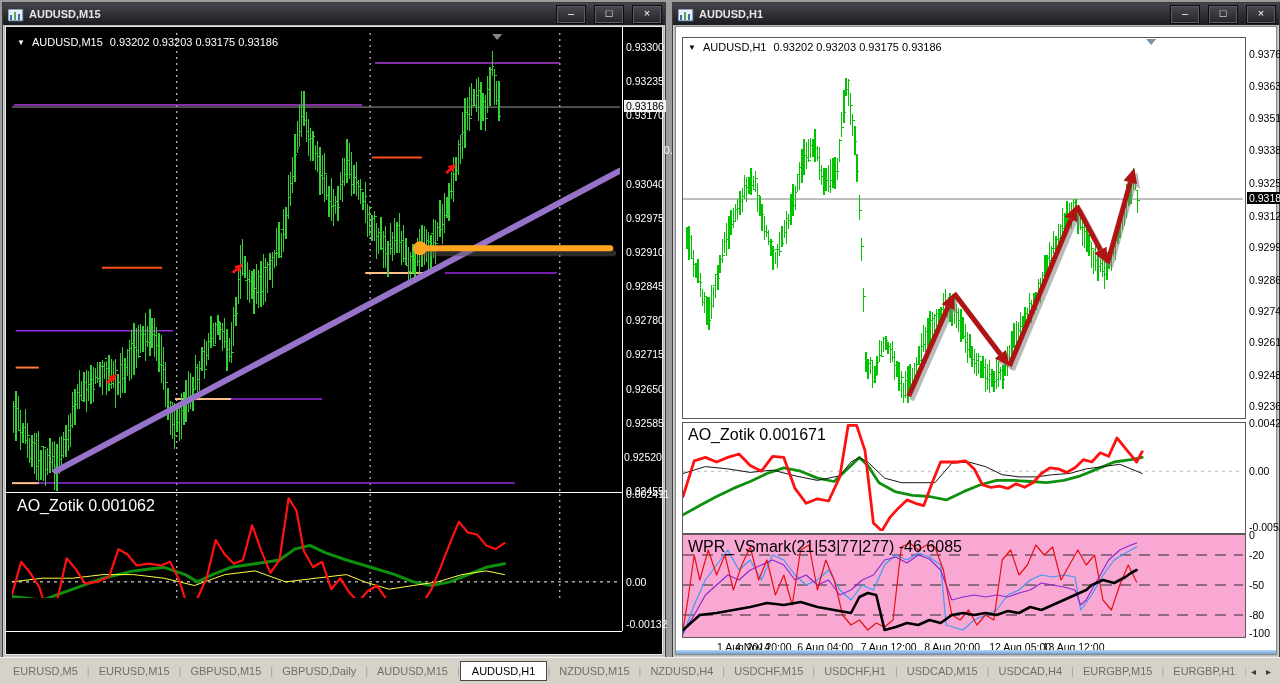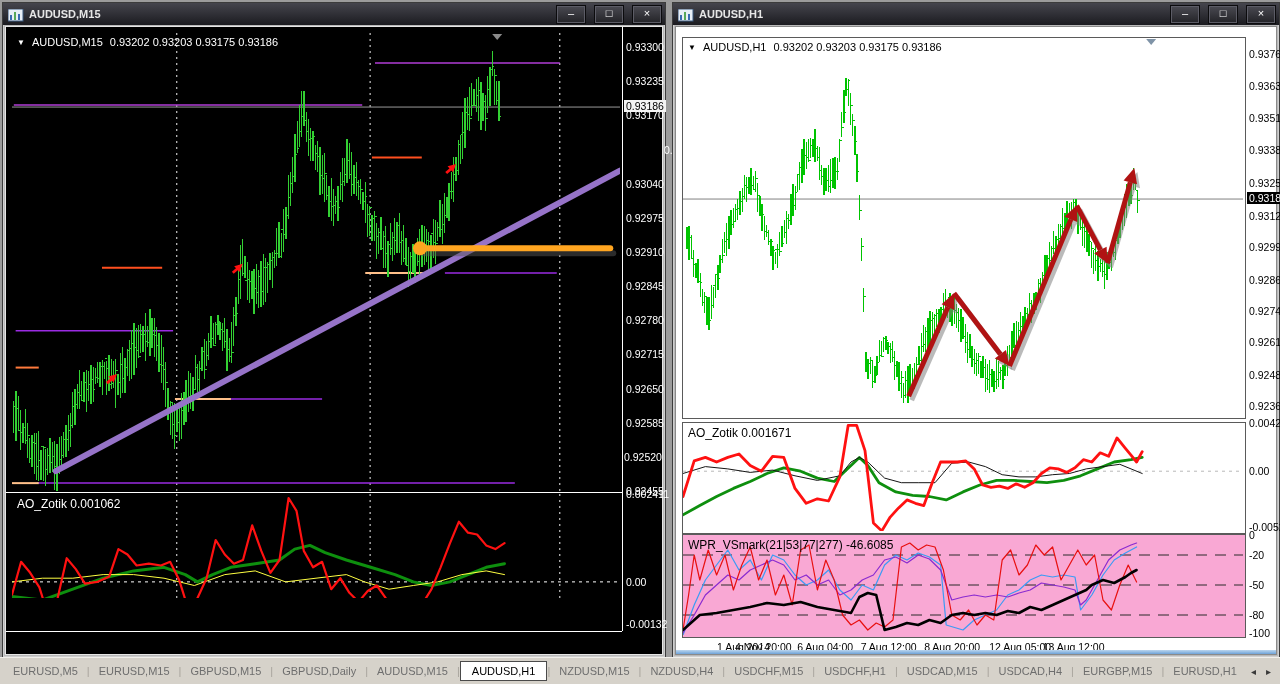--- a/index.html
+++ b/index.html
@@ -12,21 +12,21 @@
   .client{position:absolute;left:2px;right:2px;top:23px;bottom:2px}
   .client-dark{background:#000;border:1px solid #e6e6e6}
   .client-light{background:#fff;border:1px solid #8a8a8a}
   .plot{position:absolute;overflow:hidden}
   .plot svg{display:block}
   .box{border:1px solid #5a5a5a}
   .chart-header{position:absolute;top:3px;left:5px;font-size:11px;white-space:nowrap;display:flex;gap:7px;align-items:center}
   .chart-header .dd{font-size:8px;cursor:pointer}
   .light{color:#fff}
   .dark{color:#000}
-  .small{font-size:12px}
+  .small{font-size:16px}
   .vaxis-line{position:absolute;background:#fff;width:1px}
   .hsep{position:absolute;background:#fff;height:1px}
   .axis-col{position:absolute;font-size:10.5px}
   .tick{position:absolute;left:3px;white-space:nowrap}
   .tick-l{color:#fff}
   .tick-d{color:#000}
   .ptag{position:absolute;left:1px;padding:0 2px;font-size:10.5px;white-space:nowrap}
   .ptag-light{background:#f4f4f4;color:#000}
   .ptag-dark{background:#000;color:#fff}
   .time-axis{position:absolute;font-size:10.5px;white-space:nowrap}
@@ -265,20 +265,20 @@
         <span class="tab">USDCHF,M15</span>
         <span class="tabsep">|</span>
         <span class="tab">USDCHF,H1</span>
         <span class="tabsep">|</span>
         <span class="tab">USDCAD,M15</span>
         <span class="tabsep">|</span>
         <span class="tab">USDCAD,H4</span>
         <span class="tabsep">|</span>
         <span class="tab">EURGBP,M15</span>
         <span class="tabsep">|</span>
-        <span class="tab">EURUSD,H1</span>
+        <span class="tab">EURGBP,H1</span>
         <span class="tabsep">|</span>
       </div>
     <span class="tab-scroll">◂</span>
     <span class="tab-scroll">▸</span>
   </div>
 
 </div>
 
 </body></html>

